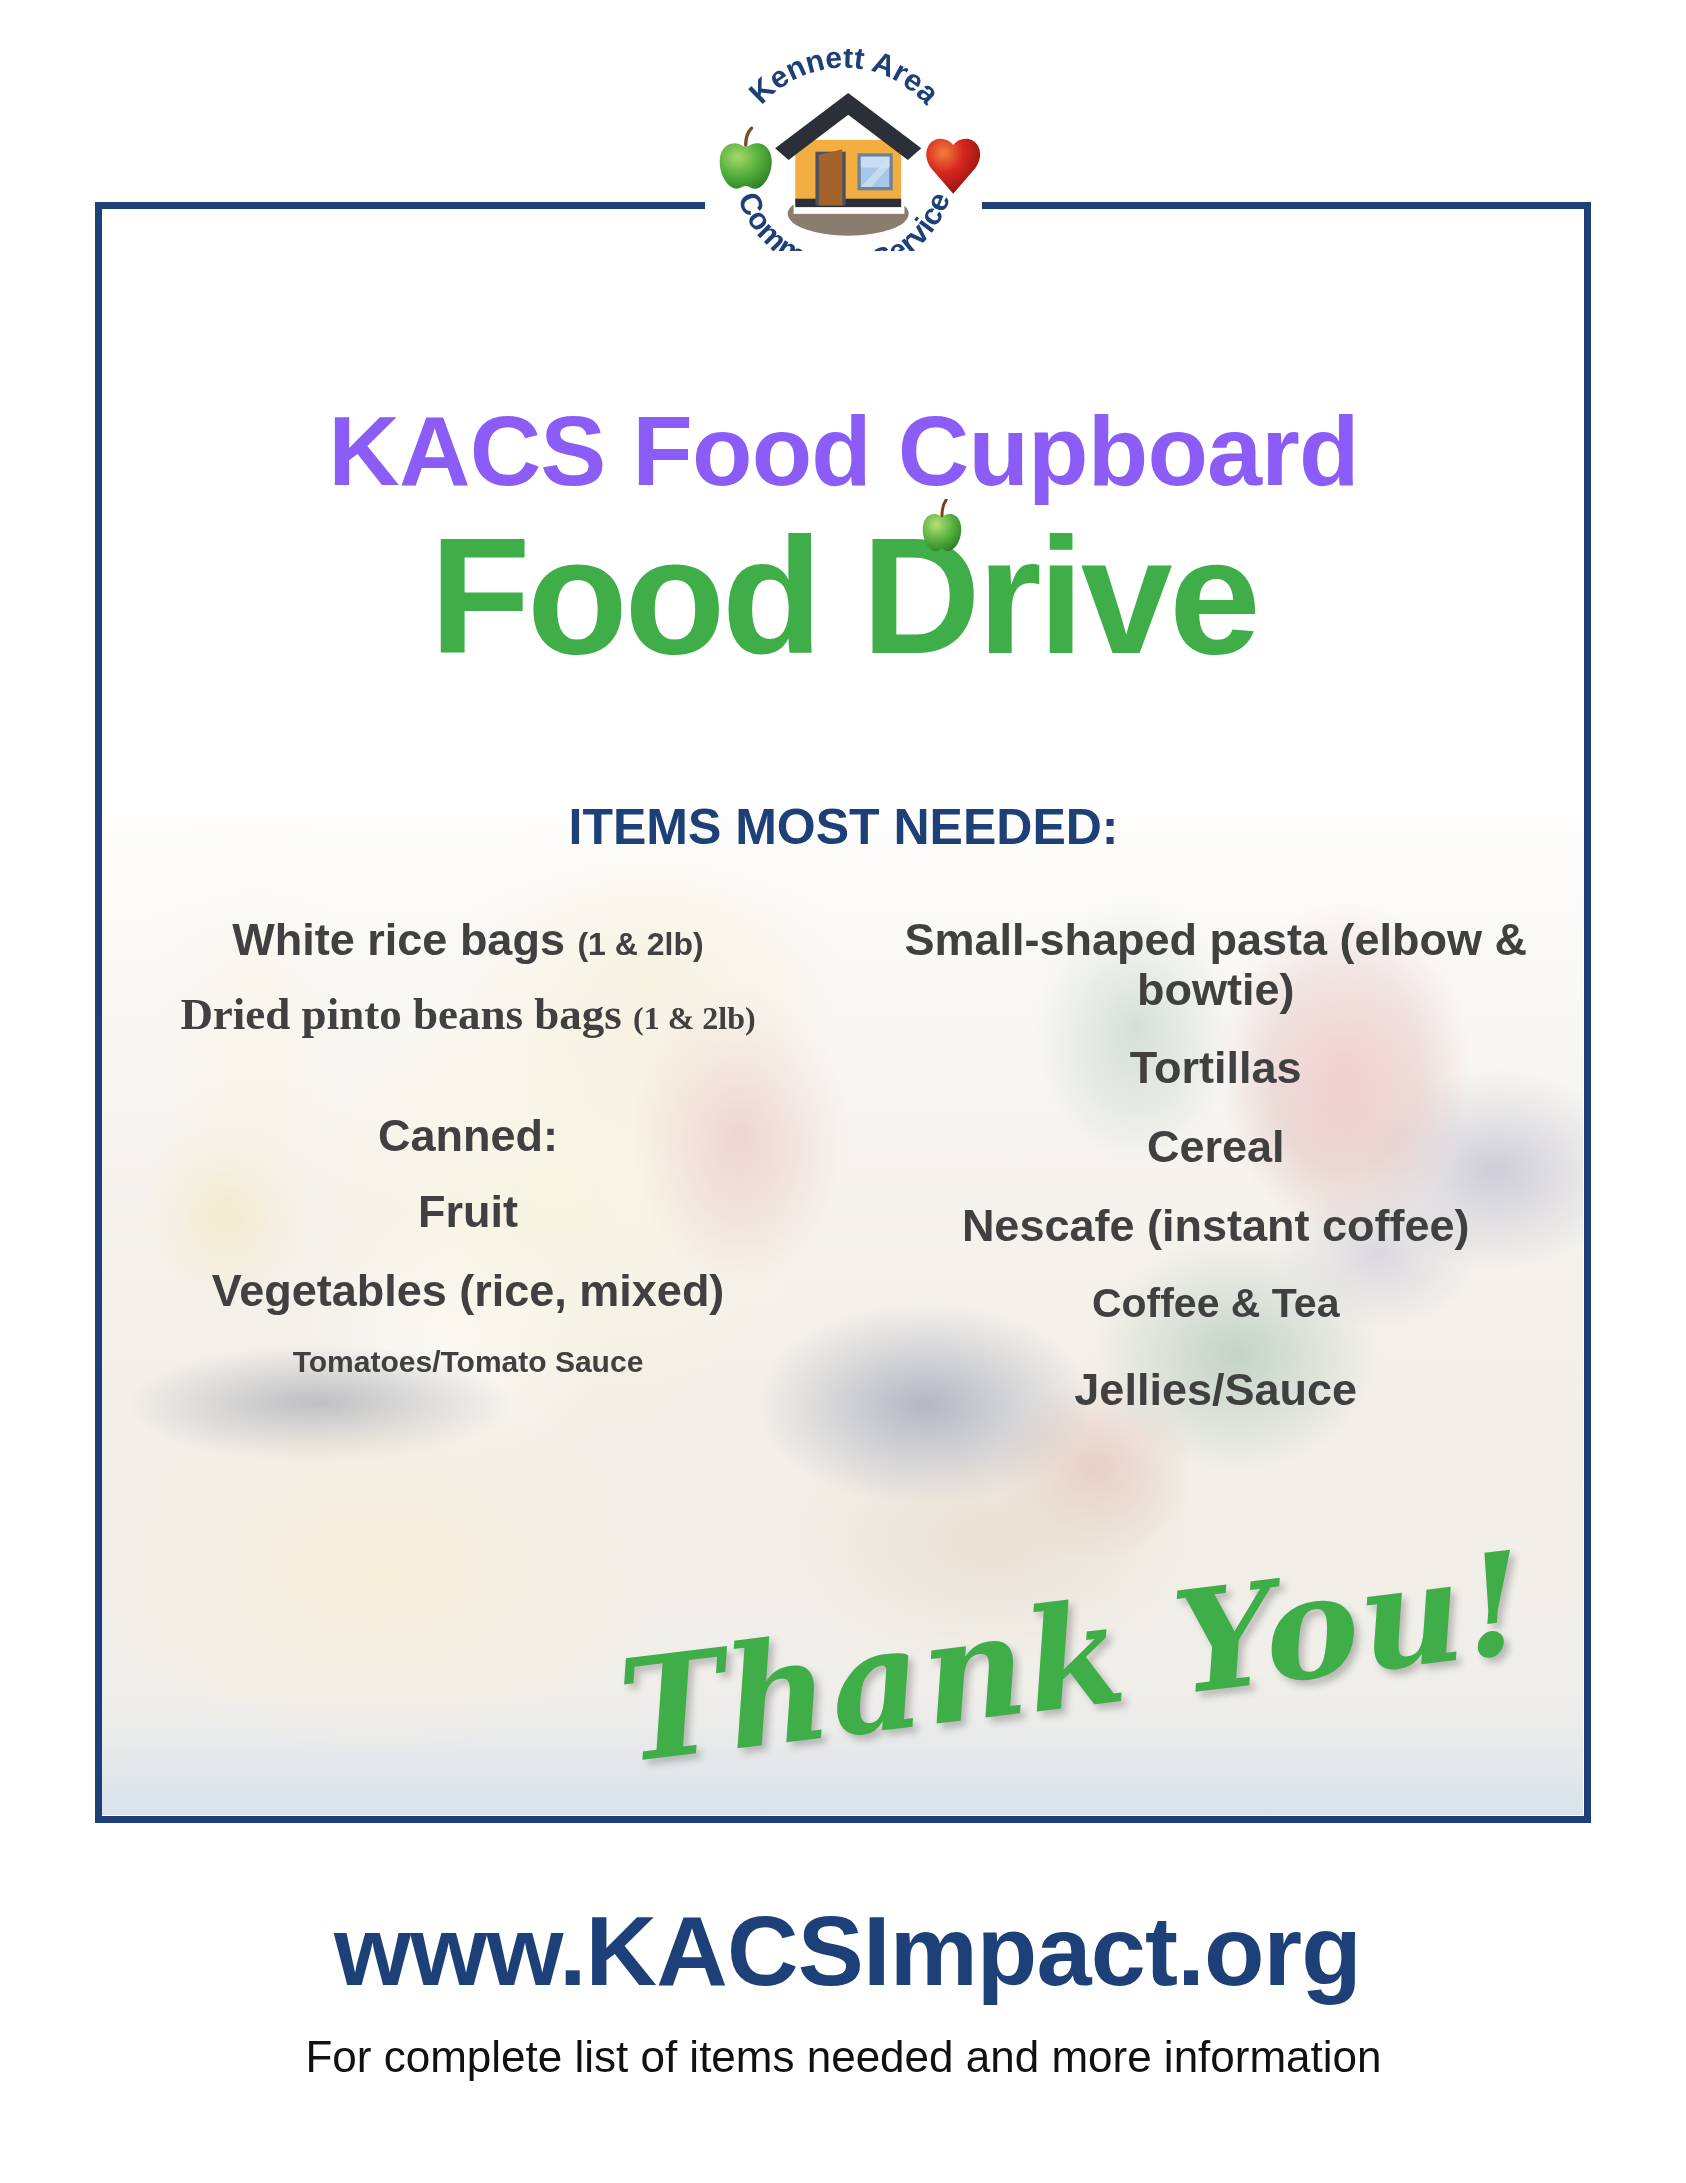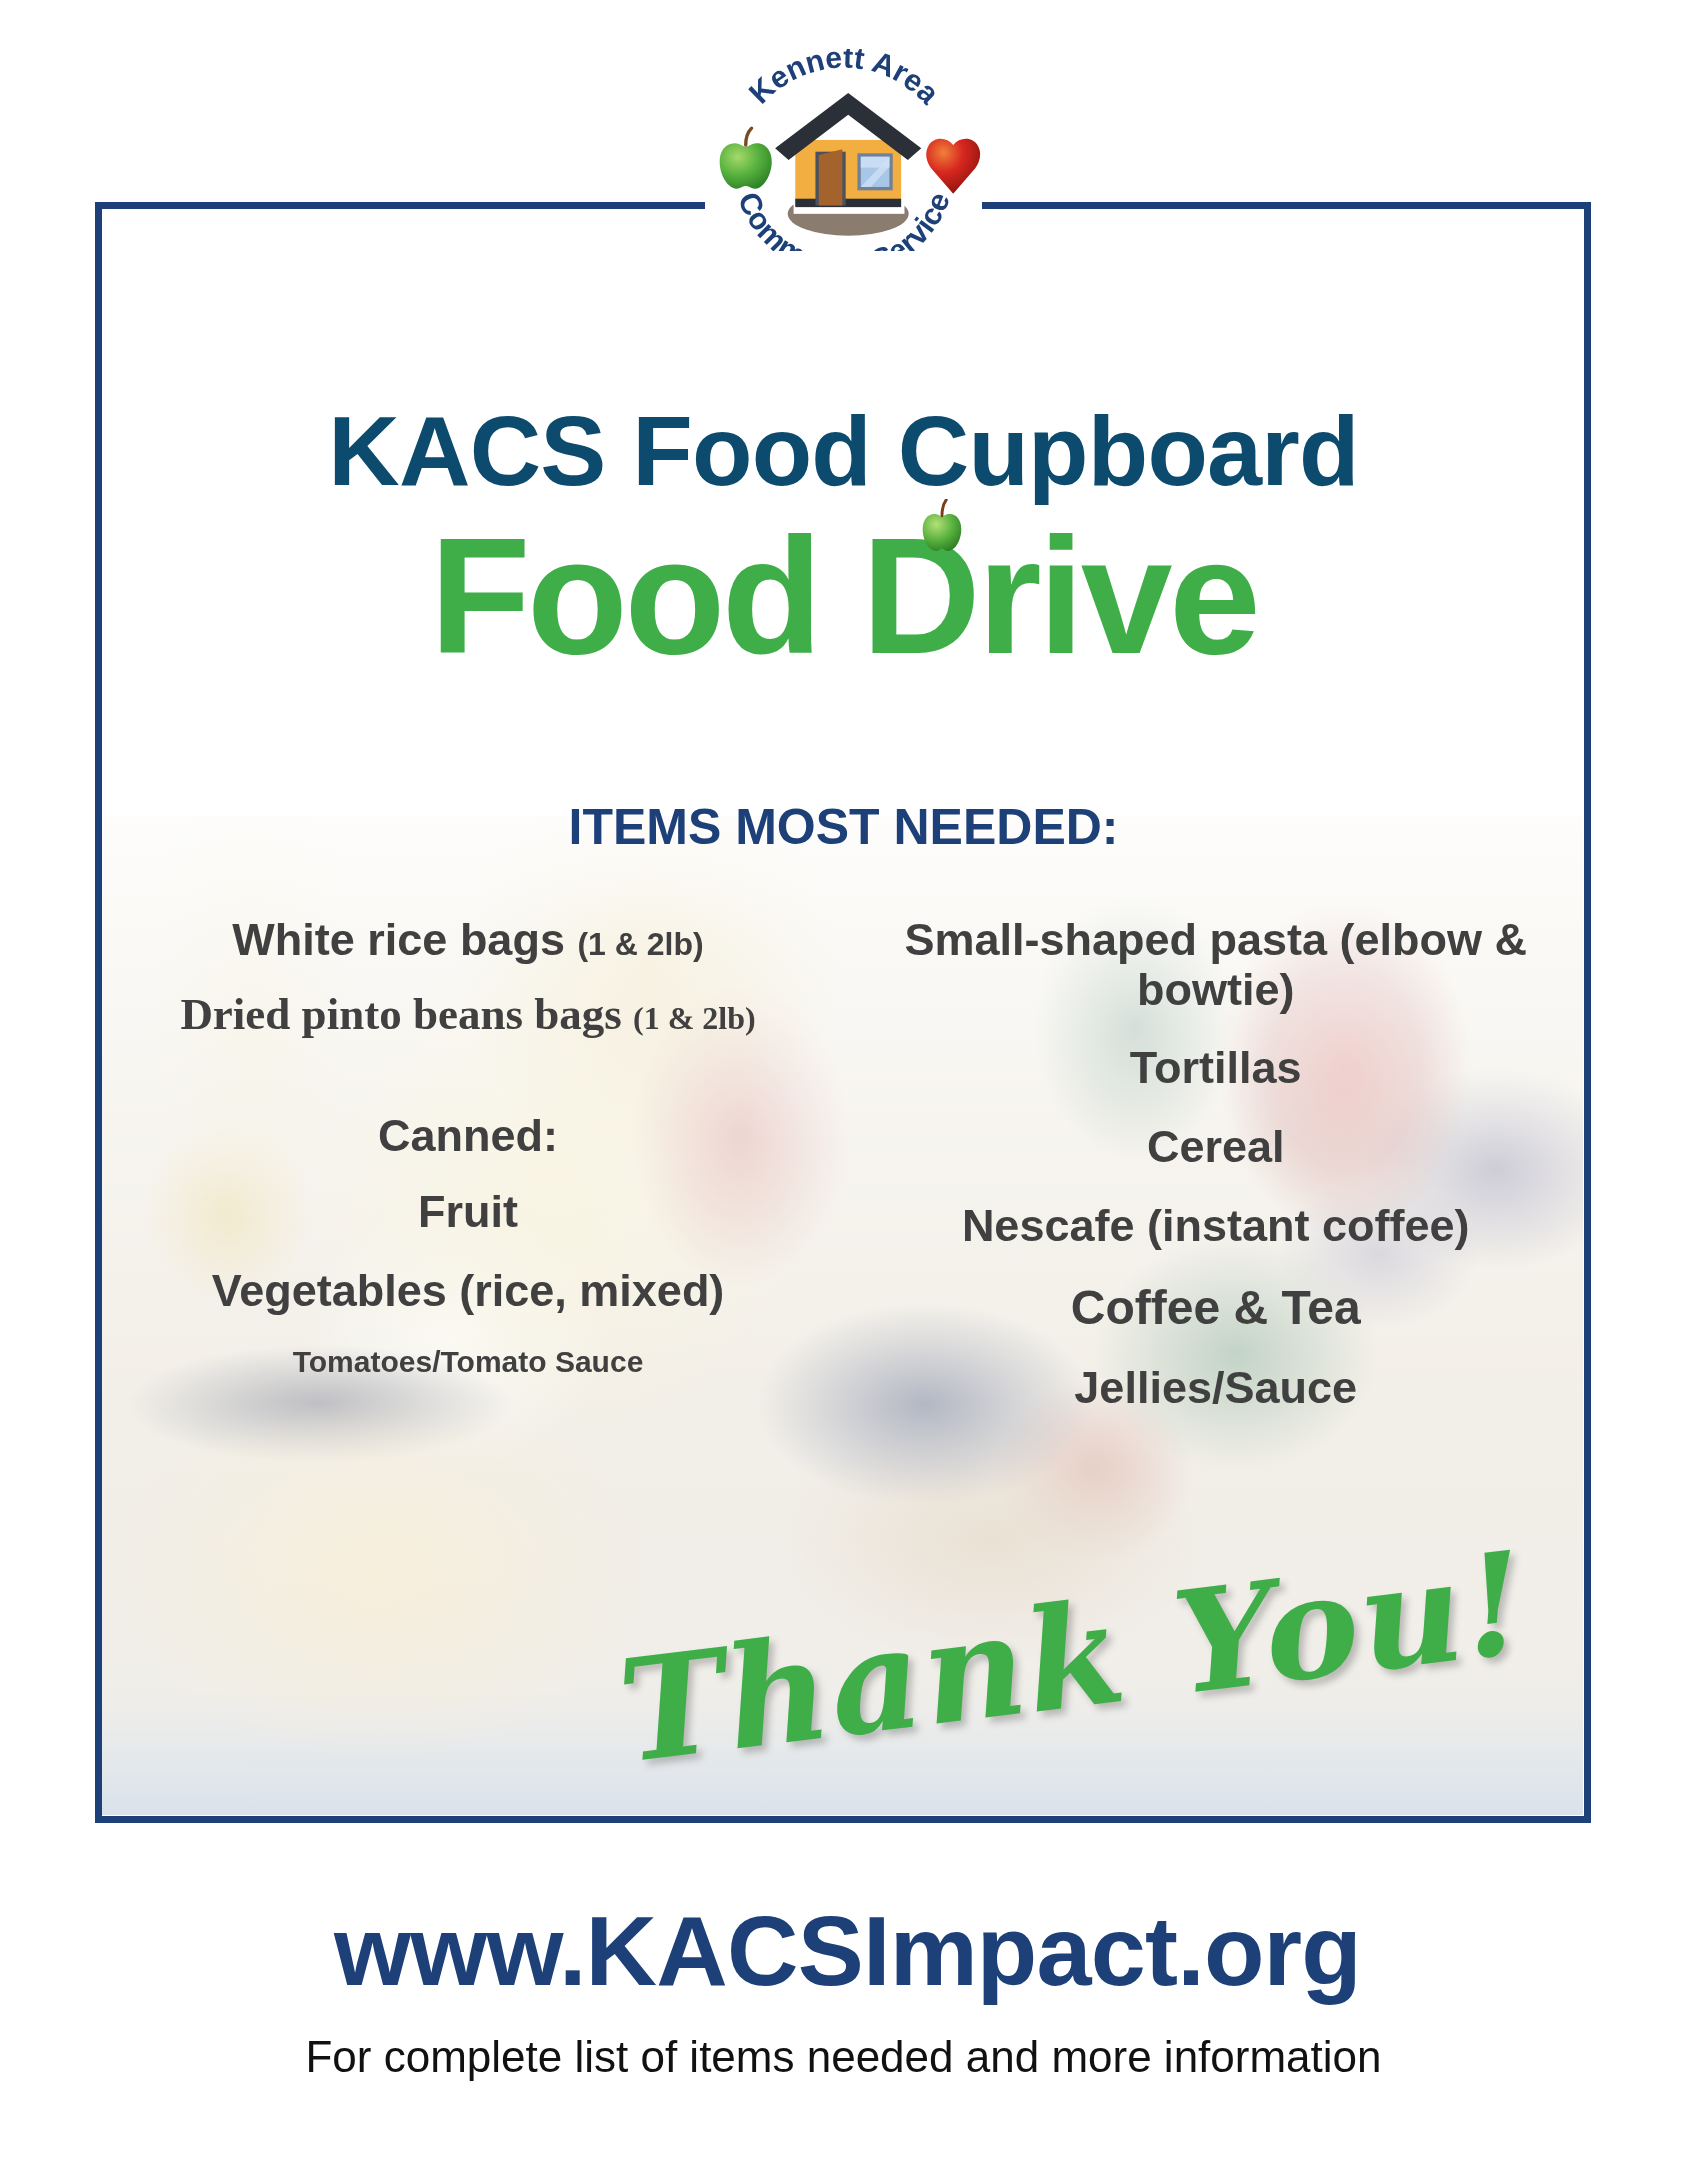--- a/index.html
+++ b/index.html
@@ -126,21 +126,21 @@
 
   
   .title-kacs {
     position: absolute;
     top: 401px;
     left: 0; right: 0;
     text-align: center;
     font-size: 99px;
     line-height: 1.0;
     font-weight: bold;
-    color: #0c4a6e;
+    color: #8b5cf6;
     letter-spacing: -0.8px;
     white-space: nowrap;
   }
   .title-fd-wrap {
     position: absolute;
     top: 514px;
     left: 0; right: 0;
     text-align: center;
     height: 176px;
   }
@@ -203,21 +203,21 @@
   .item-beans     { font-size: 45px; margin-bottom: 72px; font-family: Liberation Serif, serif; }
   .item-canned    { font-size: 45px; margin-bottom: 25px; }
   .item-fruit     { font-size: 45px; margin-bottom: 28.6px; }
   .item-veg       { font-size: 45px; margin-bottom: 28.6px; }
   .item-tom       { font-size: 30px; margin-bottom: 0; }
 
   .item-pasta     { font-size: 45px; margin-bottom: 27px; }
   .item-tortillas { font-size: 45px; margin-bottom: 28.6px; }
   .item-cereal    { font-size: 45px; margin-bottom: 28.6px; }
   .item-nescafe   { font-size: 45px; margin-bottom: 30px; }
-  .item-coffee    { font-size: 48px; margin-bottom: 28px; }
+  .item-coffee    { font-size: 41px; margin-bottom: 38px; }
   .item-jelly     { font-size: 45px; margin-bottom: 0; }
 
   
   .thankyou {
     position: absolute;
     left: 621px;
     top: 1642px;
     width: 991px;
     font-family: "DejaVu Serif", serif;
     font-style: italic;

